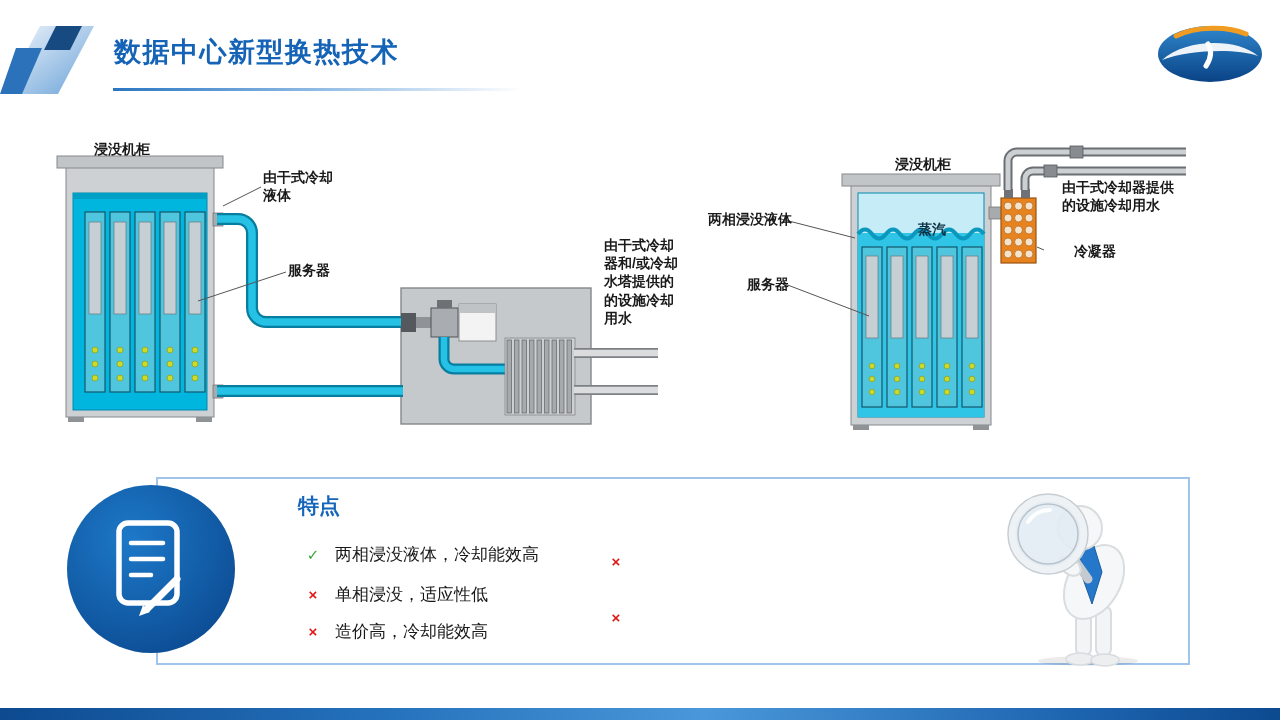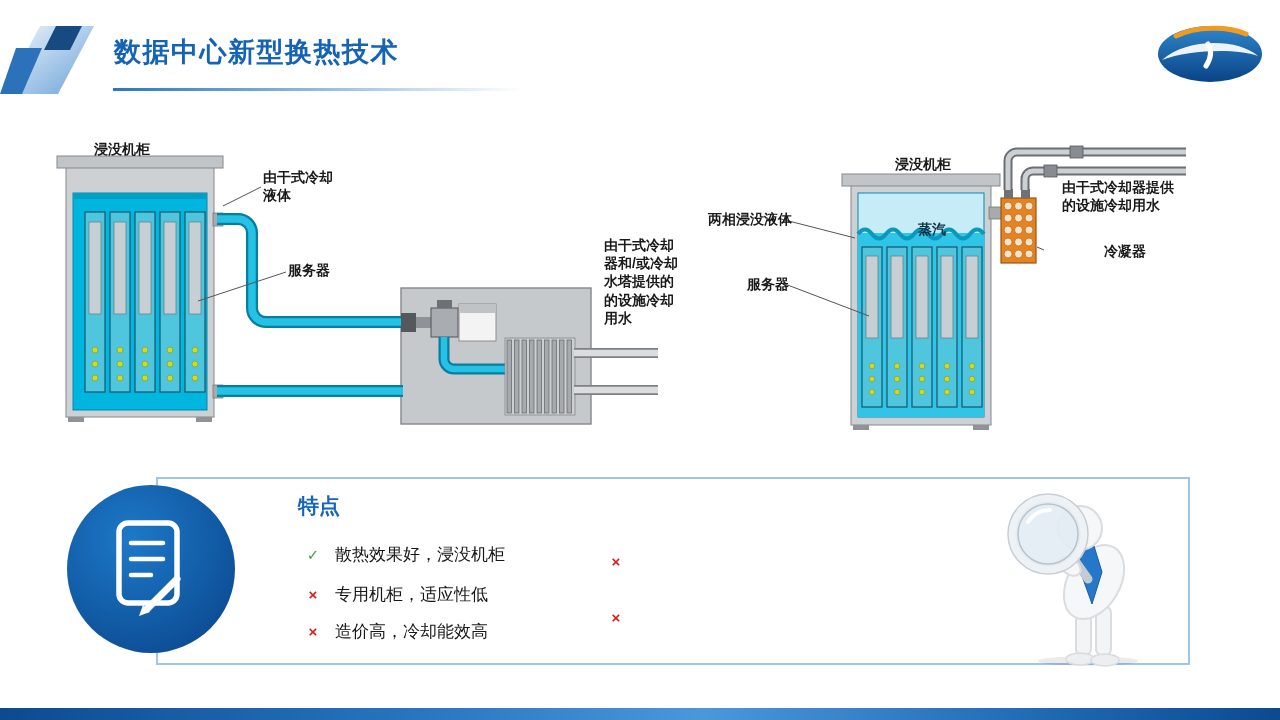--- a/index.html
+++ b/index.html
@@ -256,46 +256,46 @@
   <div class="dlabel" style="left:604px; top:236px;">由干式冷却
 器和/或冷却
 水塔提供的
 的设施冷却
 用水</div>
 
   <div class="dlabel" style="left:895px;  top:155px;">浸没机柜</div>
   <div class="dlabel" style="left:708px;  top:210px;">两相浸没液体</div>
   <div class="dlabel" style="left:902px;  top:220px; color:#0d3346;margin-left:16px;">蒸汽</div>
   <div class="dlabel" style="left:747px;  top:275px;">服务器</div>
-  <div class="dlabel" style="left:1104px; top:242px;text-align:right;">冷凝器</div>
+  <div class="dlabel" style="left:1074px; top:242px;text-align:right;">冷凝器</div>
   <div class="dlabel" style="left:1062px; top:178px;">由干式冷却器提供
 的设施冷却用水</div>
 
   <div class="features-box"></div>
 
   <div class="features-circle">
     <svg width="96" height="104" viewBox="0 0 96 104">
       <rect x="16" y="6" width="58" height="80" rx="9" fill="none" stroke="#ffffff" stroke-width="5.5"></rect>
       <line x1="28" y1="26" x2="60" y2="26" stroke="#ffffff" stroke-width="4.5" stroke-linecap="round"></line>
       <line x1="28" y1="42" x2="60" y2="42" stroke="#ffffff" stroke-width="4.5" stroke-linecap="round"></line>
       <line x1="28" y1="58" x2="48" y2="58" stroke="#ffffff" stroke-width="4.5" stroke-linecap="round"></line>
       <line x1="44" y1="92" x2="74" y2="62" stroke="#ffffff" stroke-width="7" stroke-linecap="round"></line>
       <polygon points="36,99 47,95 40,88" fill="#ffffff"></polygon>
     </svg>
   </div>
 
   <div class="features-title">特点</div>
 
   <div class="feat-row" style="left:304px; top:544px;">
     <span class="feat-mark check">✓</span>
-    <span class="feat-text">散热效果好，浸没机柜</span>
+    <span class="feat-text">两相浸没液体，冷却能效高</span>
   </div>
   <div class="feat-row" style="left:304px; top:584px;">
     <span class="feat-mark cross">×</span>
-    <span class="feat-text">专用机柜，适应性低</span>
+    <span class="feat-text">单相浸没，适应性低</span>
   </div>
   <div class="feat-row" style="left:304px; top:621px;">
     <span class="feat-mark cross">×</span>
     <span class="feat-text">造价高，冷却能效高</span>
   </div>
   <div class="feat-row" style="left:607px; top:551px;">
     <span class="feat-mark cross">×</span>
   </div>
   <div class="feat-row" style="left:607px; top:607px;">
     <span class="feat-mark cross">×</span>

